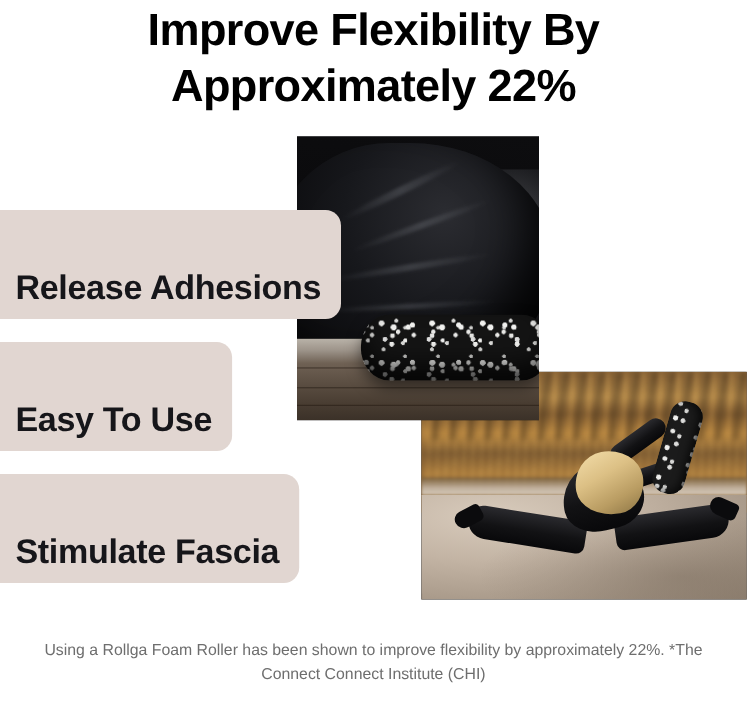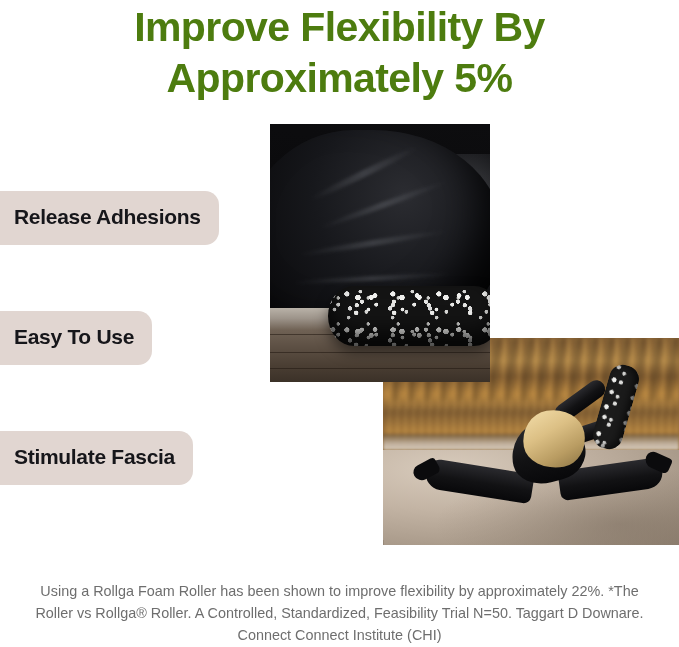--- a/index.html
+++ b/index.html
@@ -29,21 +29,21 @@
     text-align: center;
     padding-top: 2px;
   }
   .headline-line {
     display: block;
     font-family: "Liberation Sans", sans-serif;
     font-weight: bold;
     font-size: 41px;
     line-height: 51px;
     letter-spacing: -0.6px;
-    color: #4d7c0f;
+    color: #000000;
     white-space: nowrap;
   }
 
   
   .photo {
     position: absolute;
     overflow: hidden;
     background: #1a1a1a;
   }
 
@@ -298,25 +298,26 @@
     border-radius: 0 14px 14px 0;
     display: flex;
     align-items: center;
     padding: 9px 18px 11px 14px;
     z-index: 5;
     box-sizing: border-box;
   }
   .pill-label {
     font-family: "Liberation Sans", sans-serif;
     font-weight: bold;
-    font-size: 21px;
+    font-size: 31px;
     line-height: 34px;
     letter-spacing: -0.3px;
     color: #16161a;
     white-space: nowrap;
+    margin-top: 45px;
   }
   .pill-1 { top: 191px; }
   .pill-2 { top: 311px; }
   .pill-3 { top: 431px; }
 
   
   .footer {
     position: absolute;
     left: 0;
     top: 560px;
@@ -335,21 +336,21 @@
     white-space: nowrap;
   }
 </style>
 </head>
 <body>
 
 <div class="poster">
 
   <div class="headline">
     <span class="headline-line">Improve Flexibility By</span>
-    <span class="headline-line">Approximately 5%</span>
+    <span class="headline-line">Approximately 22%</span>
   </div>
 
   <div class="photo photo-roller">
     <div class="roller-bg"></div>
     <div class="roller-wall"></div>
     <div class="roller-light"></div>
     <div class="roller-body">
       <span class="crease c1"></span>
       <span class="crease c2"></span>
       <span class="crease c3"></span>
@@ -388,17 +389,16 @@
   </div>
   <div class="pill pill-3">
     <span class="pill-label">Stimulate Fascia</span>
   </div>
   <div class="pill pill-2">
     <span class="pill-label">Easy To Use</span>
   </div>
 
   <div class="footer">
     <span class="footer-line">Using a Rollga Foam Roller has been shown to improve flexibility by approximately 22%. *The</span>
-    <span class="footer-line">Roller vs Rollga® Roller. A Controlled, Standardized, Feasibility Trial N=50. Taggart D Downare.</span>
     <span class="footer-line">Connect Connect Institute (CHI)</span>
   </div>
 
 </div>
 
 </body></html>

